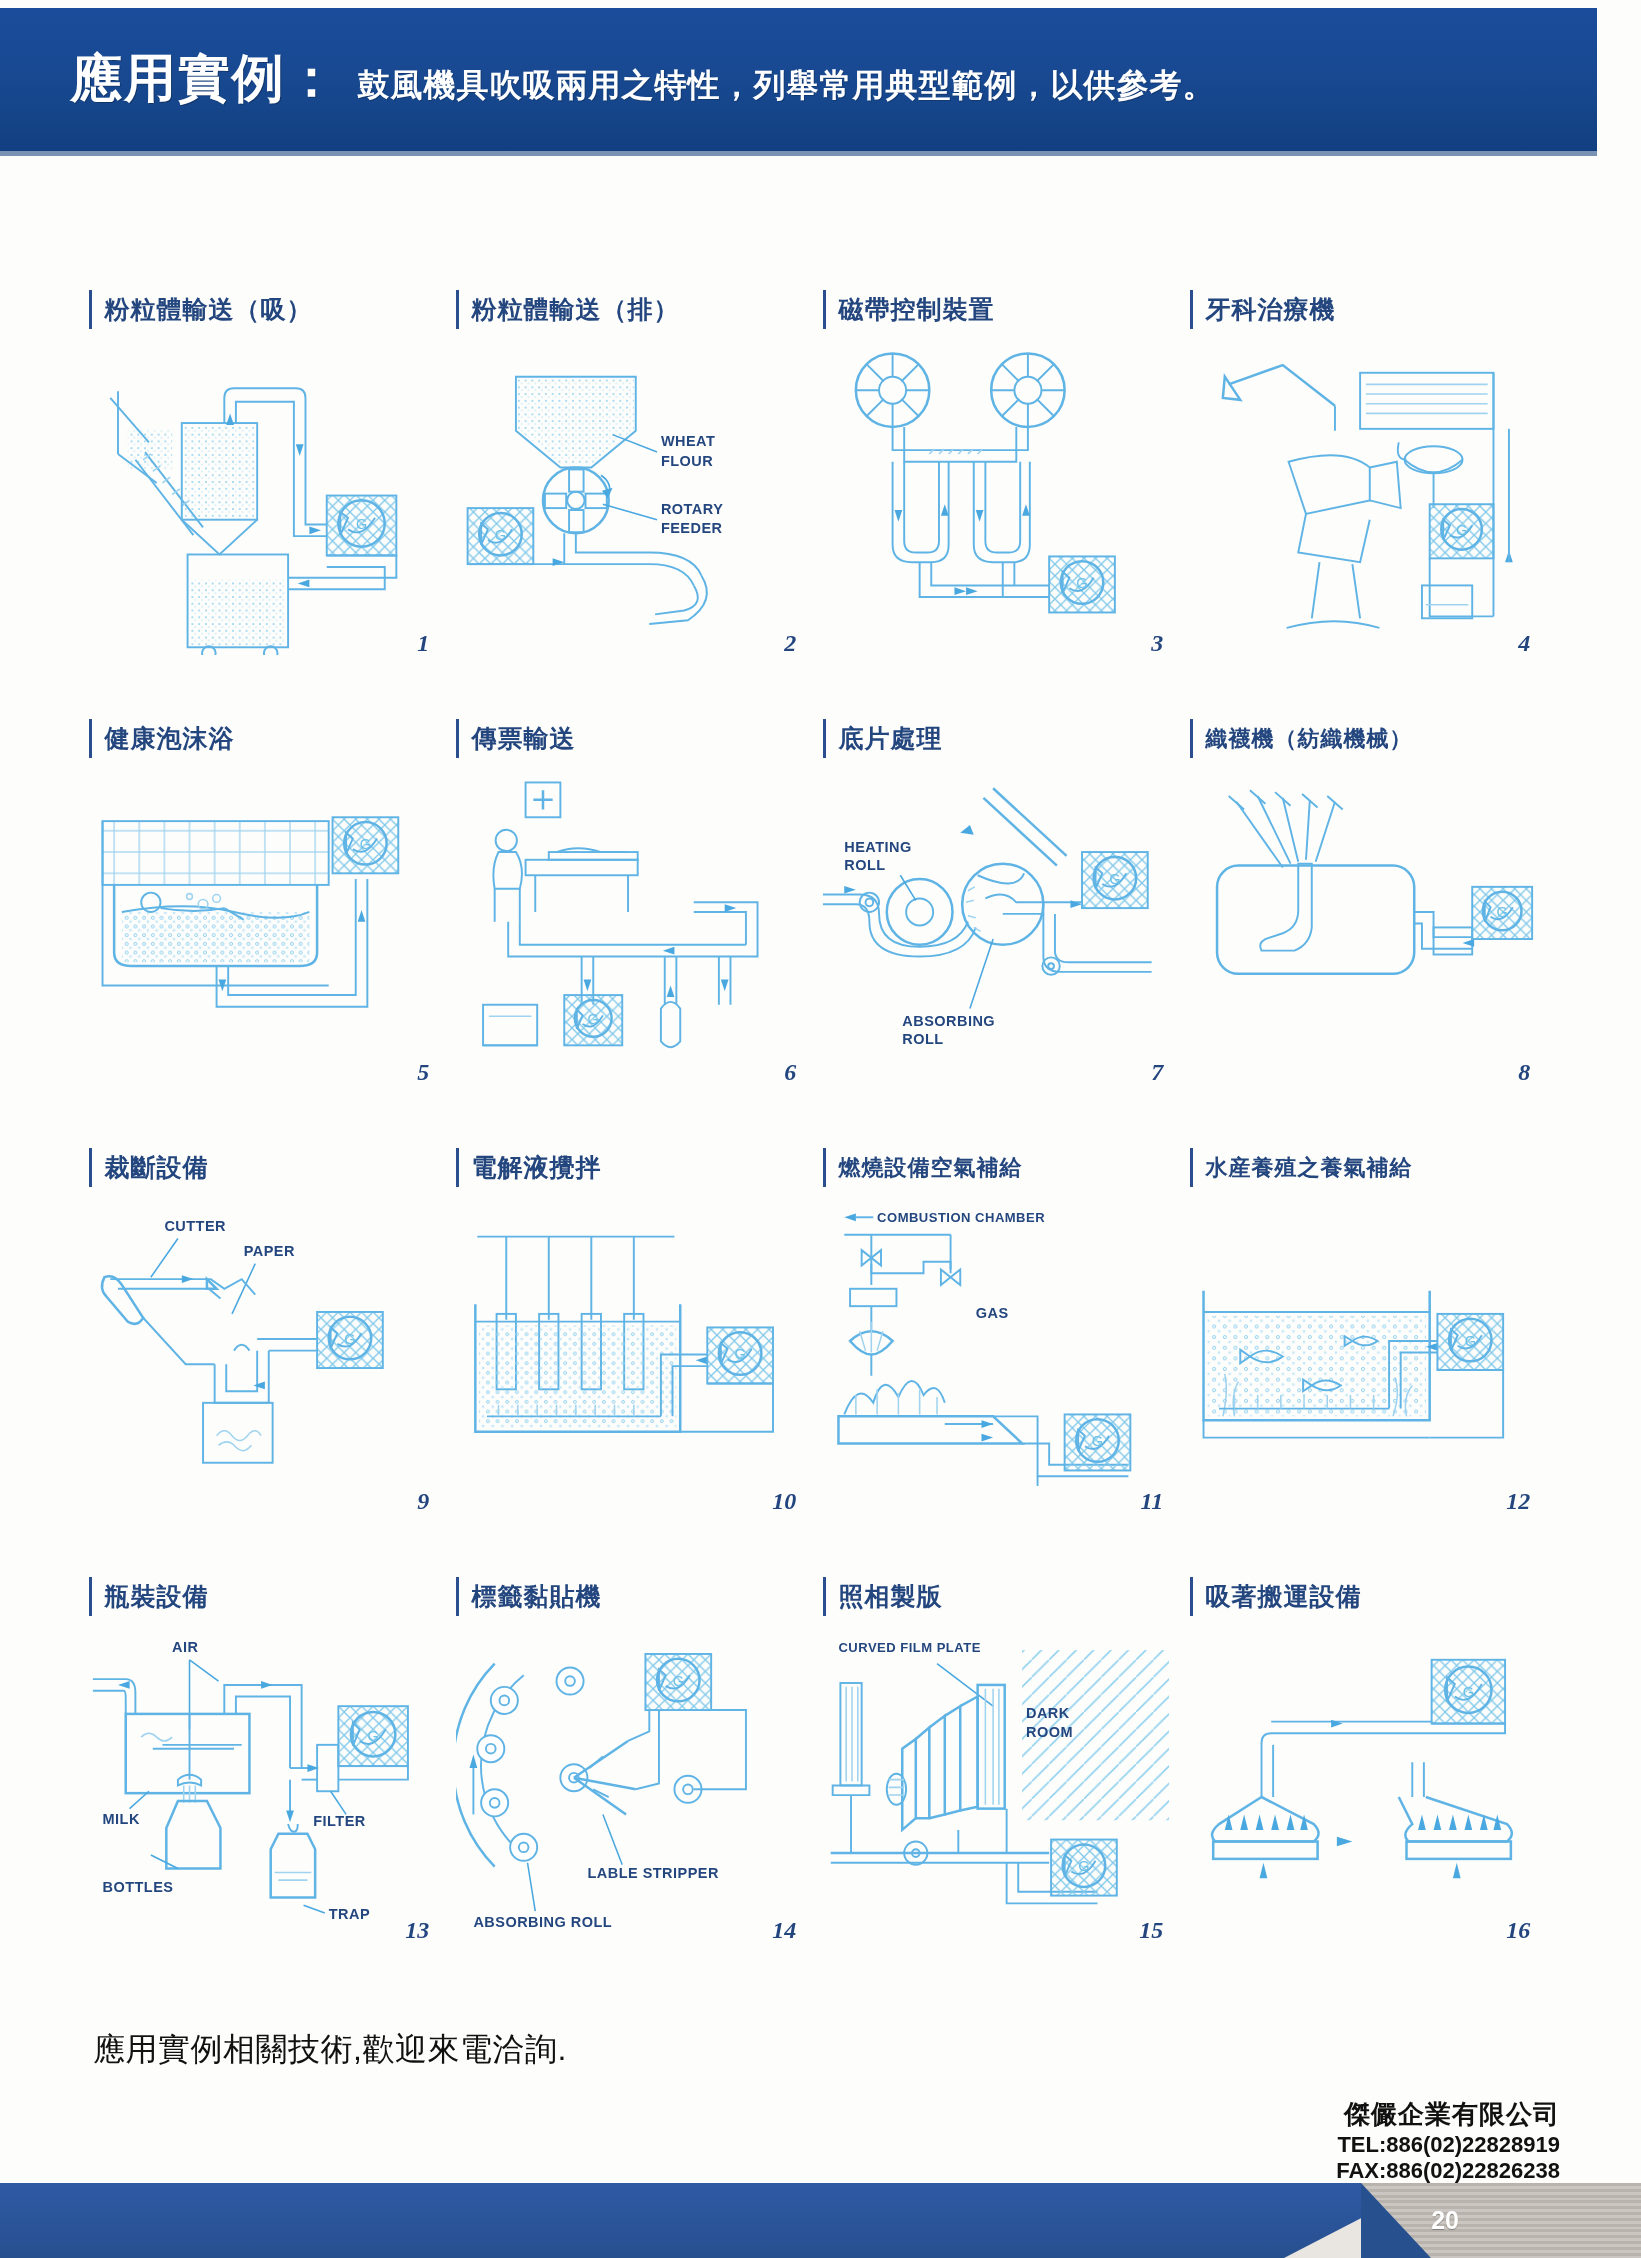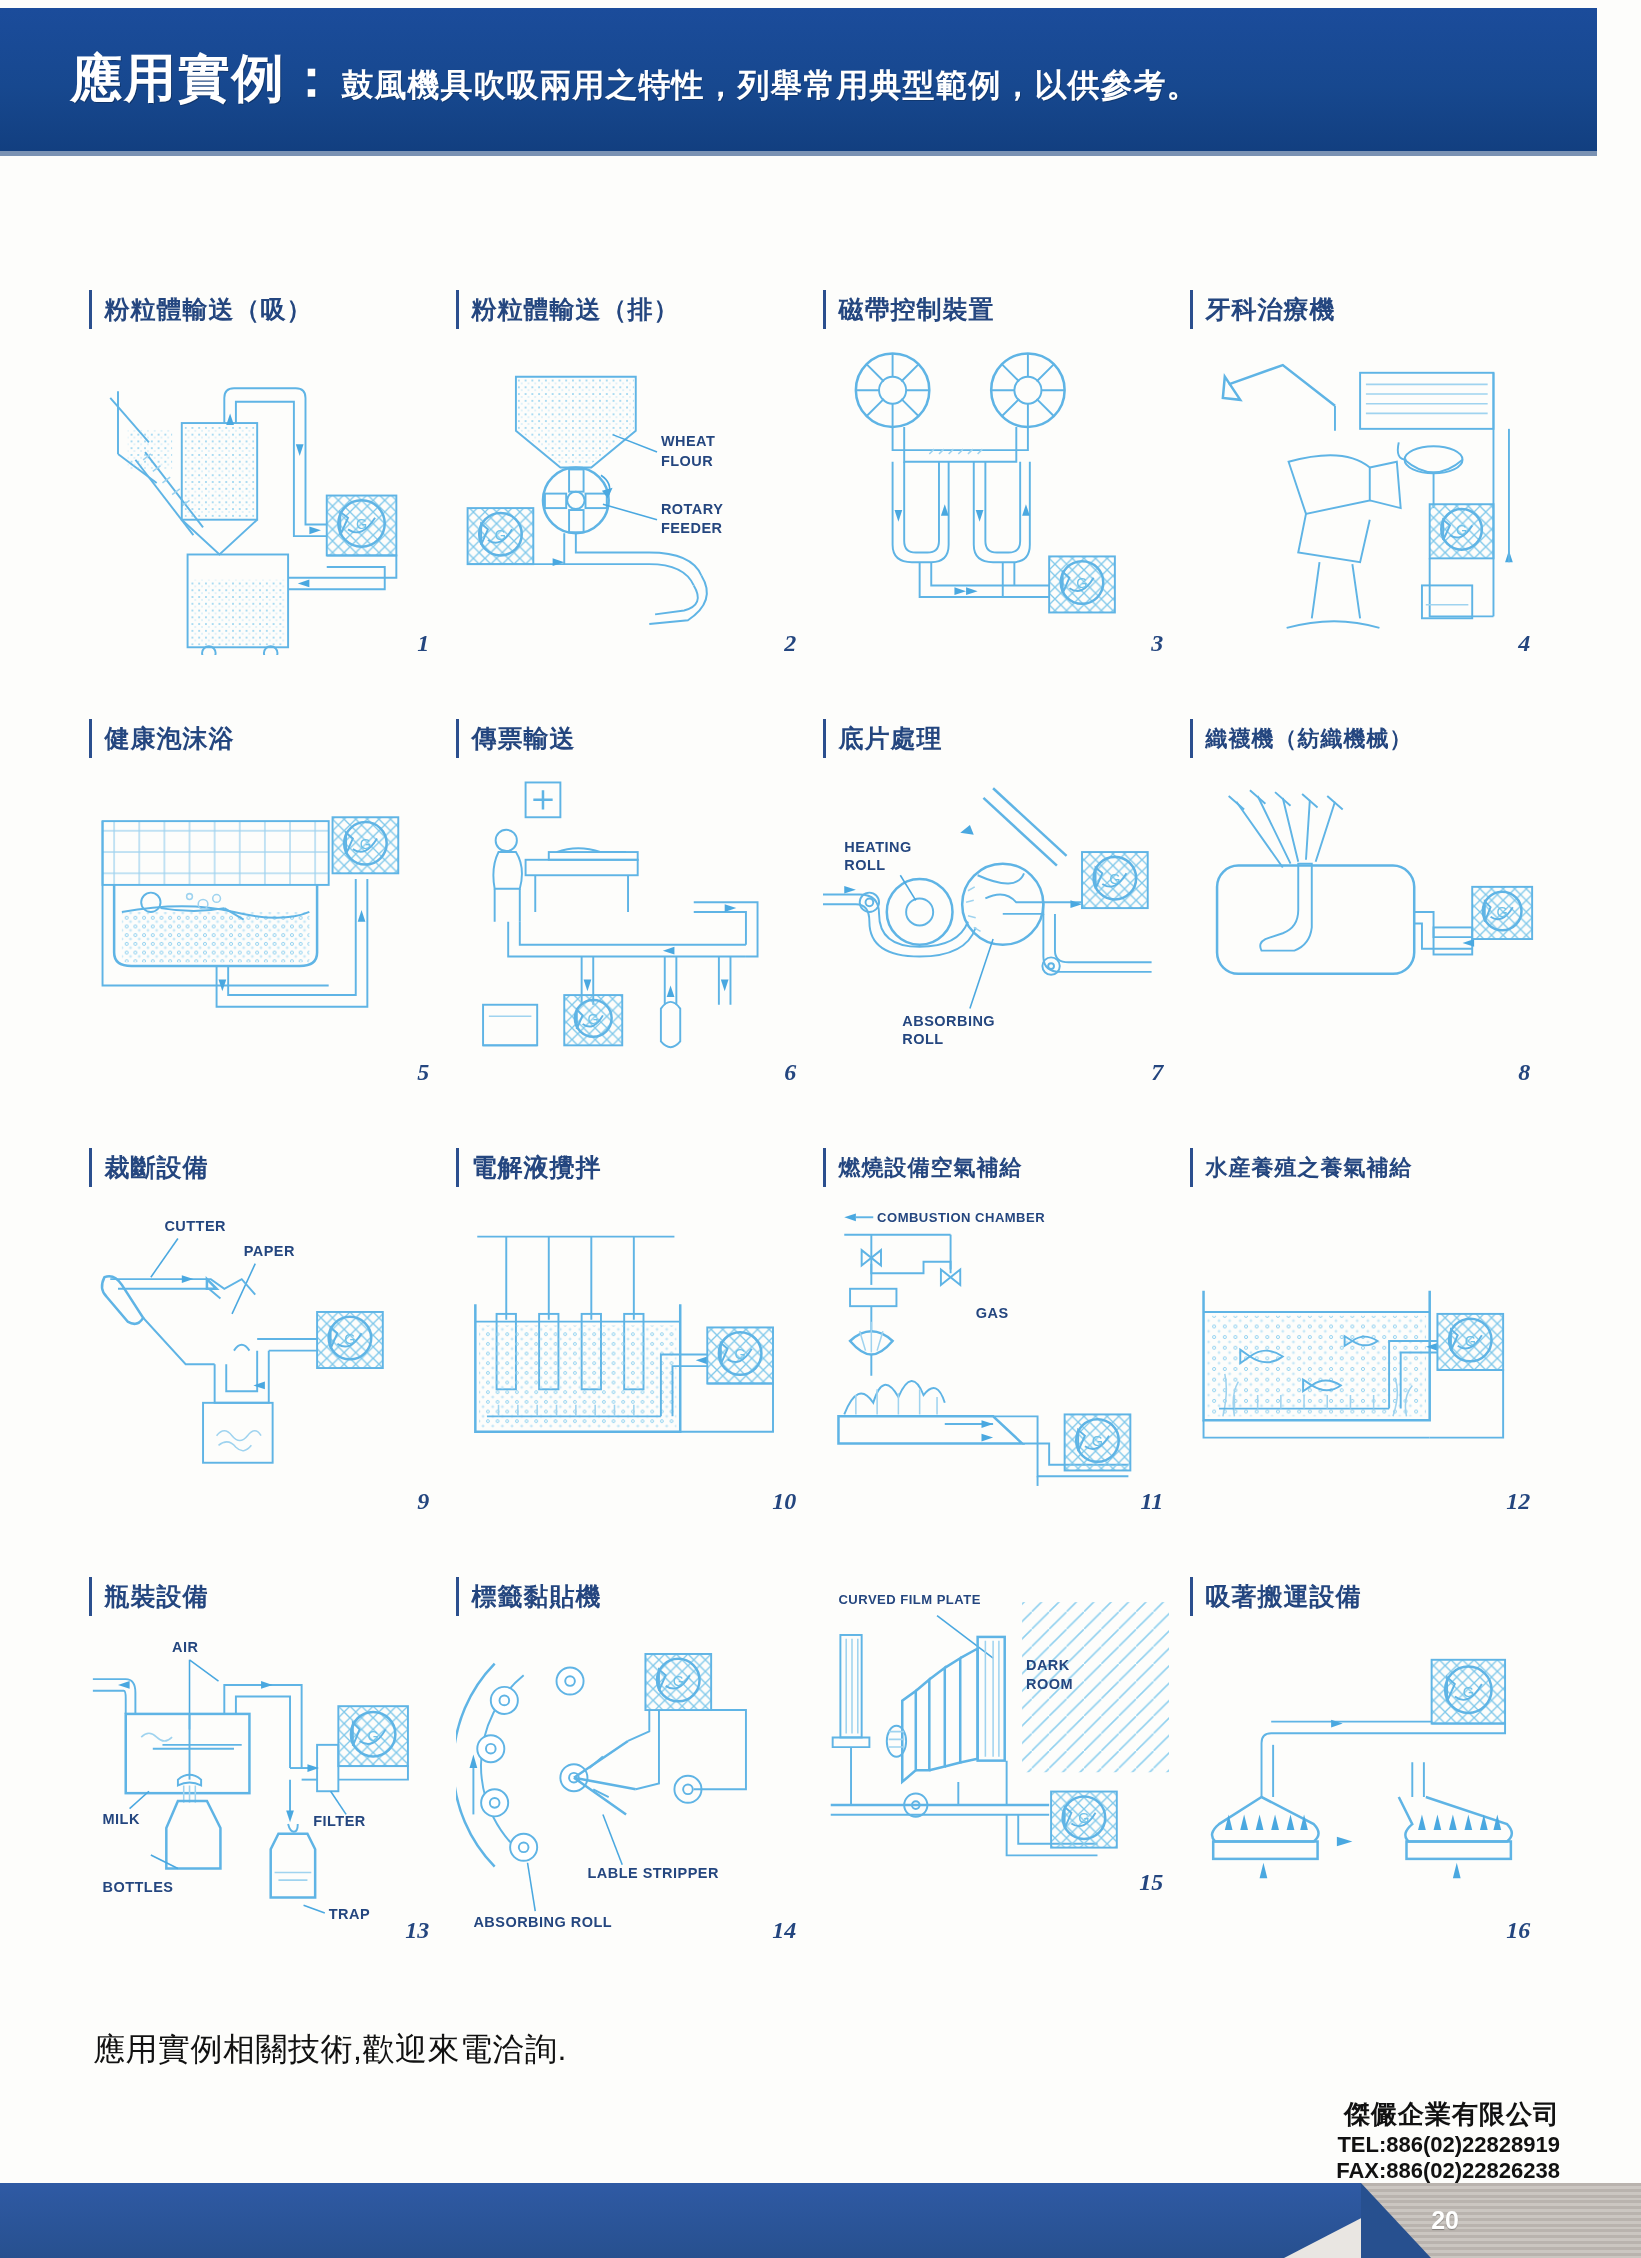--- a/index.html
+++ b/index.html
@@ -21,21 +21,21 @@
   .header-banner:after{
     content:""; position:absolute; left:0; right:0; bottom:-5.8px; height:5.8px;
     background:#0f3a78; opacity:.55;
   }
   .hdr-inner{ display:flex; align-items:baseline; padding-left:70px; color:#fff; }
   .hdr-title{
     font-size:52px; font-weight:bold; letter-spacing:1.9px;
     text-shadow:1px 1px 0 rgba(0,0,0,.25);
   }
   .hdr-sub{
-    font-size:32px; font-weight:bold; letter-spacing:1px; margin-left:2px;
+    font-size:32px; font-weight:bold; letter-spacing:1px; margin-left:18px;
     text-shadow:1px 1px 0 rgba(0,0,0,.2);
   }
 
   
   .grid{
     position:absolute; left:89px; top:290px;
     width:1448px;
     display:grid;
     grid-template-columns:repeat(4, 346px);
     grid-column-gap:21px;
@@ -848,20 +848,24 @@
         <text class="gtxt" x="230" y="63" text-anchor="middle">G</text>
         <path class="ln" d="M264 88 L300 88 L300 170 L246 170"></path>
         <circle class="ln" cx="240" cy="170" r="14" fill="#fff"></circle>
           <circle class="ln" cx="240" cy="170" r="5"></circle>
       </svg>
       <div class="panel-num">14</div>
     </div>
   </div>
 
   <div class="panel">
+    <div class="panel-head">
+      <div class="panel-rule"></div>
+      <div class="panel-title">照相製版</div>
+    </div>
     <div class="panel-body">
       <svg viewBox="0 0 358 328">
         <defs>
           <pattern id="hatch15" width="12" height="12" patternUnits="userSpaceOnUse">
             <path d="M0 6 L6 0 L12 6 L6 12 Z" fill="none" stroke="#7fc8ea" stroke-width="1.4"></path>
           </pattern>
           <pattern id="diag15" width="18" height="18" patternUnits="userSpaceOnUse">
             <path d="M0 18 L18 0" stroke="#8fd0ef" stroke-width="1.6" fill="none"></path>
           </pattern>
         </defs>

